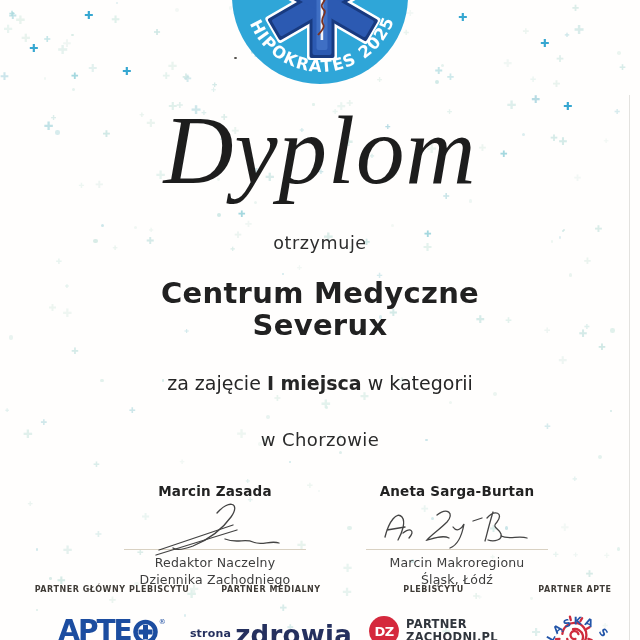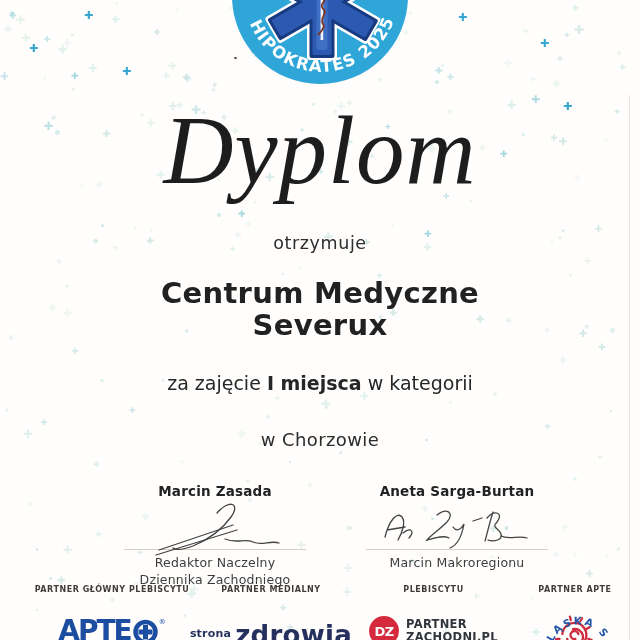--- a/index.html
+++ b/index.html
@@ -386,20 +386,21 @@
           <path d="M70 18 C80 10 88 16 80 25 C72 33 64 38 60 43 C68 41 76 38 82 41"></path>
           <path d="M86 30 C90 36 95 31 97 27 C95 38 91 48 83 51"></path>
           <path d="M106 24 L115 21"></path>
           <path d="M126 15 C122 28 120 37 118 44 M120 21 C128 12 137 16 130 25 C124 31 132 31 134 37 C136 43 127 45 121 43"></path>
           <path d="M134 39 C142 43 152 38 160 41"></path>
         </g>
       </svg>
       <div class="sig-line"></div>
       <div class="sig-title">
         <div>Marcin Makroregionu</div>
+        <div>Śląsk, Łódź</div>
       </div>
     </div>
 
     <div id="col-plebiscyt" class="abs partner-col">
       <div class="partner-label">PARTNER GŁÓWNY PLEBISCYTU</div>
       <div id="apteo">
         <span class="apteo-text">APTE</span>
         <svg width="27" height="27" viewBox="0 0 27 27" style="margin-left:1px;">
           <circle cx="13.5" cy="14" r="10" fill="none" stroke="#1c4da0" stroke-width="4.6"></circle>
           <path d="M13.5 7 V21 M6.5 14 H20.5" stroke="#1c4da0" stroke-width="5"></path>

